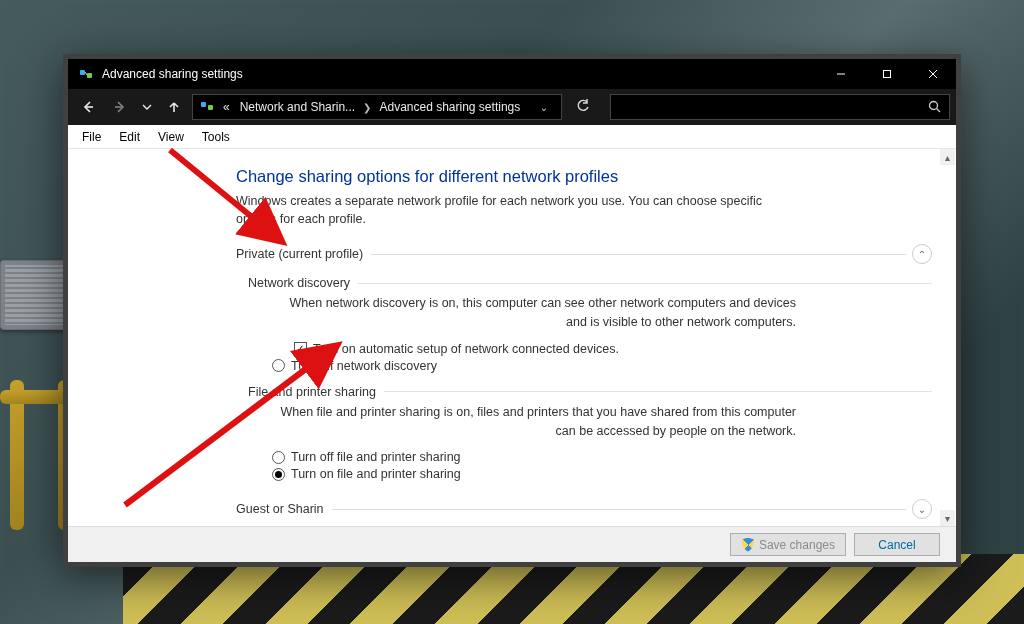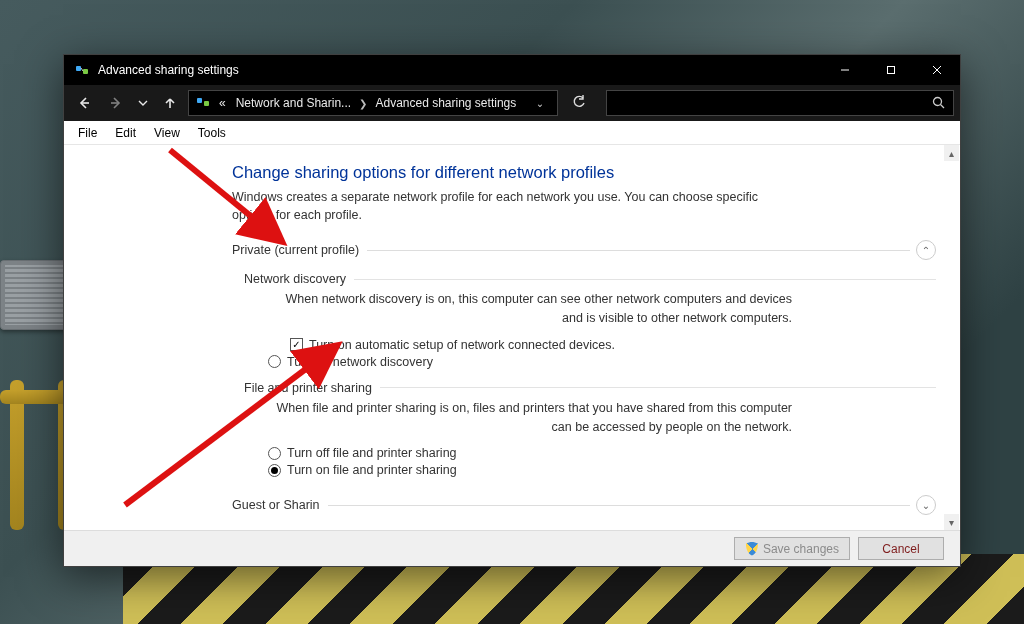--- a/index.html
+++ b/index.html
@@ -16,21 +16,21 @@
   .bg-left { position:absolute; left:0; top:260px; width:130px; height:250px; }
   .ac-unit { width:120px; height:70px; background:#9aa0a4; border-radius:4px; border:1px solid #6a7074;
     box-shadow: inset 0 0 0 4px #7d8387, 0 2px 4px rgba(0,0,0,.4);
     background-image: repeating-linear-gradient(0deg,#7c8286 0 2px,#9aa0a4 2px 5px);
   }
   .bar { position:absolute; left:10px; width:14px; background:linear-gradient(#c5a02c,#a3841f); border-radius:6px; }
   .bar.h { height:14px; width:120px; left:0; }
 
   
   .window { position:absolute; left:63px; top:54px; width:898px; height:513px;
-    background:#fff; box-shadow:0 10px 40px rgba(0,0,0,.55); border:1px solid #404040; }
+    background:#fff; box-shadow:0 10px 40px rgba(0,0,0,.55); border:5px solid #404040; }
   .titlebar { height:30px; background:#000; color:#fff; display:flex; align-items:center; font-size:12px; }
   .titlebar .app-icon { width:16px; height:16px; margin:0 8px 0 10px; display:inline-flex; }
   .win-ctrl { margin-left:auto; display:flex; }
   .win-ctrl div { width:46px; height:30px; display:flex; align-items:center; justify-content:center; color:#fff; }
   .navbar { height:36px; background:#191919; color:#fff; display:flex; align-items:center; font-size:12px; padding:0 6px; gap:4px;}
   .nav-btn { width:28px; height:28px; display:flex; align-items:center; justify-content:center; color:#e0e0e0; opacity:.9;}
   .addr { flex:0 0 auto; height:26px; background:#000; border:1px solid #444; display:flex; align-items:center; gap:2px; padding:0 4px; min-width:370px;}
   .crumb { color:#eaeaea; font-size:12px; padding:0 4px; white-space:nowrap;}
   .crumb-sep { color:#bbb; font-size:10px; padding:0 2px;}
   .addr .app-icon { margin:0 2px 0 2px;}
@@ -56,21 +56,21 @@
   .group-title { display:flex; align-items:center; margin:12px 0 4px; font-size:12.5px;}
   .group-title .rule { flex:1; height:1px; background:#e3e3e3; margin-left:8px;}
   .group-body { margin-left:28px; max-width:520px; line-height:1.5;text-align:right; }
   .opts { margin:10px 0 0 24px; }
   .opt-row { display:flex; align-items:center; gap:6px; margin:3px 0; font-size:12.5px; }
   .radio { width:13px;height:13px;border:1px solid #555;border-radius:50%;display:inline-flex;align-items:center;justify-content:center;flex:0 0 auto; background:#fff;}
   .radio.sel::after{content:"";width:7px;height:7px;background:#000;border-radius:50%;}
   .check { width:13px;height:13px;border:1px solid #555;display:inline-flex;align-items:center;justify-content:center;flex:0 0 auto;font-size:10px;color:#000;background:#fff;}
   .indent { margin-left:22px; }
   .dlg-bar { height:36px; border-top:1px solid #ddd; background:#f0f0f0; display:flex; align-items:center; justify-content:flex-end; padding-right:16px; gap:8px;}
-  .btn { height:23px; min-width:86px; padding:0 10px; background:#e1e1e1; border:1px solid #adadad; font-size:12px; display:inline-flex; align-items:center; justify-content:center; gap:4px; color:#7f1d1d;}
+  .btn { height:23px; min-width:86px; padding:0 10px; background:#e1e1e1; border:1px solid #adadad; font-size:12px; display:inline-flex; align-items:center; justify-content:center; gap:4px; color:#0369a1;}
   .btn.disabled { color:#8b8b8b; }
   .shield { width:14px;height:14px; display:inline-block; background:
     conic-gradient(from 45deg,#ffd54a 0 25%,#3b8bd6 0 50%,#ffd54a 0 75%,#3b8bd6 0 100%);
     clip-path: path("M7 0 L13 2 C13 8 11 12 7 14 C3 12 1 8 1 2 Z");
   }
   .arrow-annot { position:absolute; pointer-events:none; }
   .arrow-annot svg { overflow:visible; }
   .app-icon svg { width:16px;height:16px; }
 </style>
 </head>

